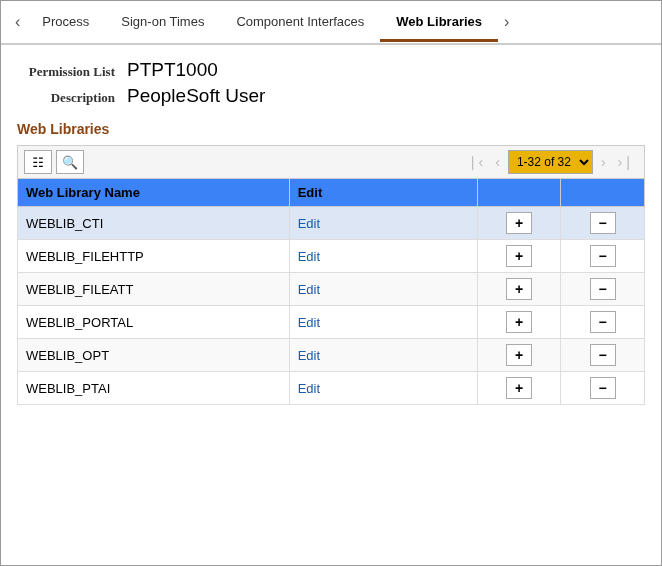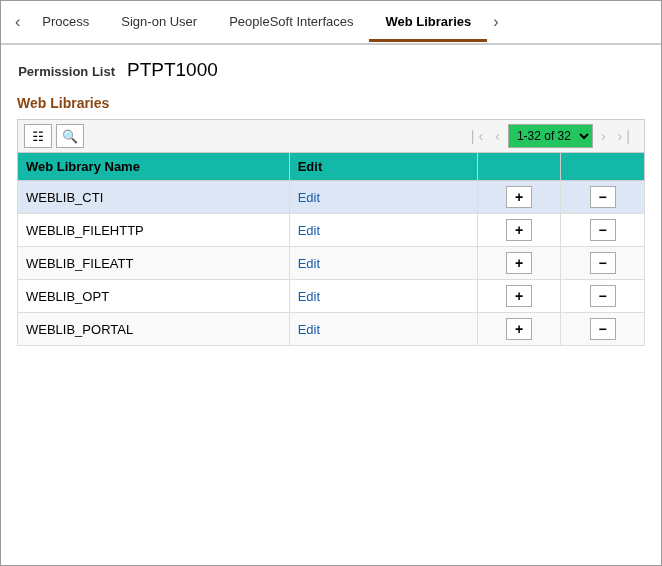--- a/index.html
+++ b/index.html
@@ -59,20 +59,21 @@
       align-items: baseline;
       margin-bottom: 4px;
     }
     .meta-label {
       width: 110px;
       text-align: right;
       font-weight: bold;
       color: #333;
       padding-right: 12px;
       font-size: 13px;
+      font-family: Liberation Serif, serif;
     }
     .meta-value {
       font-size: 19px;
       color: #000;
     }
 
     .section-title {
       color: #8B4513;
       font-weight: bold;
       font-size: 14px;
@@ -118,34 +119,34 @@
       font-size: 14px;
       color: #555;
       padding: 2px 4px;
     }
     .pagination-btn.disabled {
       color: #bbb;
       cursor: default;
     }
     .pagination-select {
       border: 1px solid #aaa;
-      background: #22c55e;
+      background: #eab308;
       font-size: 12px;
       padding: 2px 4px;
       height: 24px;
     }
 
     
     .data-table {
       width: 100%;
       border-collapse: collapse;
       border: 1px solid #ccc;
     }
     .data-table th {
-      background: #14b8a6;
+      background: #3b82f6;
       font-weight: bold;
       text-align: left;
       padding: 6px 8px;
       border: 1px solid #ccc;
       font-size: 13px;
     }
     .data-table td {
       padding: 5px 8px;
       border: 1px solid #ddd;
       font-size: 13px;
@@ -185,32 +186,36 @@
     .col-edit { width: 180px; }
     .col-add { width: 80px; text-align: center; }
     .col-remove { width: 80px; text-align: center; }
   </style>
 </head>
 <body>
 
 <div class="tab-bar">
   <button class="tab-nav-btn">‹</button>
   <div class="tab">Process</div>
-  <div class="tab">Sign-on User</div>
-  <div class="tab">PeopleSoft Interfaces</div>
+  <div class="tab">Sign-on Times</div>
+  <div class="tab">Component Interfaces</div>
   <div class="tab active">Web Libraries</div>
   <button class="tab-nav-btn">›</button>
 </div>
 
 <div class="content">
 
   <div class="meta-section">
     <div class="meta-row">
       <span class="meta-label">Permission List</span>
       <span class="meta-value">PTPT1000</span>
+    </div>
+    <div class="meta-row">
+      <span class="meta-label">Description</span>
+      <span class="meta-value">PeopleSoft User</span>
     </div>
   </div>
 
   <div class="section-title">Web Libraries</div>
 
   <div class="toolbar">
     <button class="toolbar-btn">
       <span>☷</span>
     </button>
     <button class="toolbar-btn">
@@ -260,31 +265,41 @@
           <td class="col-name">WEBLIB_FILEATT</td>
           <td class="col-edit"><a class="edit-link" href="#">Edit</a></td>
           <td class="col-add">
             <button class="action-btn">+</button>
           </td>
           <td class="col-remove">
             <button class="action-btn">−</button>
           </td>
         </tr>
         <tr>
+          <td class="col-name">WEBLIB_PORTAL</td>
+          <td class="col-edit"><a class="edit-link" href="#">Edit</a></td>
+          <td class="col-add">
+            <button class="action-btn">+</button>
+          </td>
+          <td class="col-remove">
+            <button class="action-btn">−</button>
+          </td>
+        </tr>
+        <tr>
           <td class="col-name">WEBLIB_OPT</td>
           <td class="col-edit"><a class="edit-link" href="#">Edit</a></td>
           <td class="col-add">
             <button class="action-btn">+</button>
           </td>
           <td class="col-remove">
             <button class="action-btn">−</button>
           </td>
         </tr>
         <tr>
-          <td class="col-name">WEBLIB_PORTAL</td>
+          <td class="col-name">WEBLIB_PTAI</td>
           <td class="col-edit"><a class="edit-link" href="#">Edit</a></td>
           <td class="col-add">
             <button class="action-btn">+</button>
           </td>
           <td class="col-remove">
             <button class="action-btn">−</button>
           </td>
         </tr>
       </tbody>
   </table>

